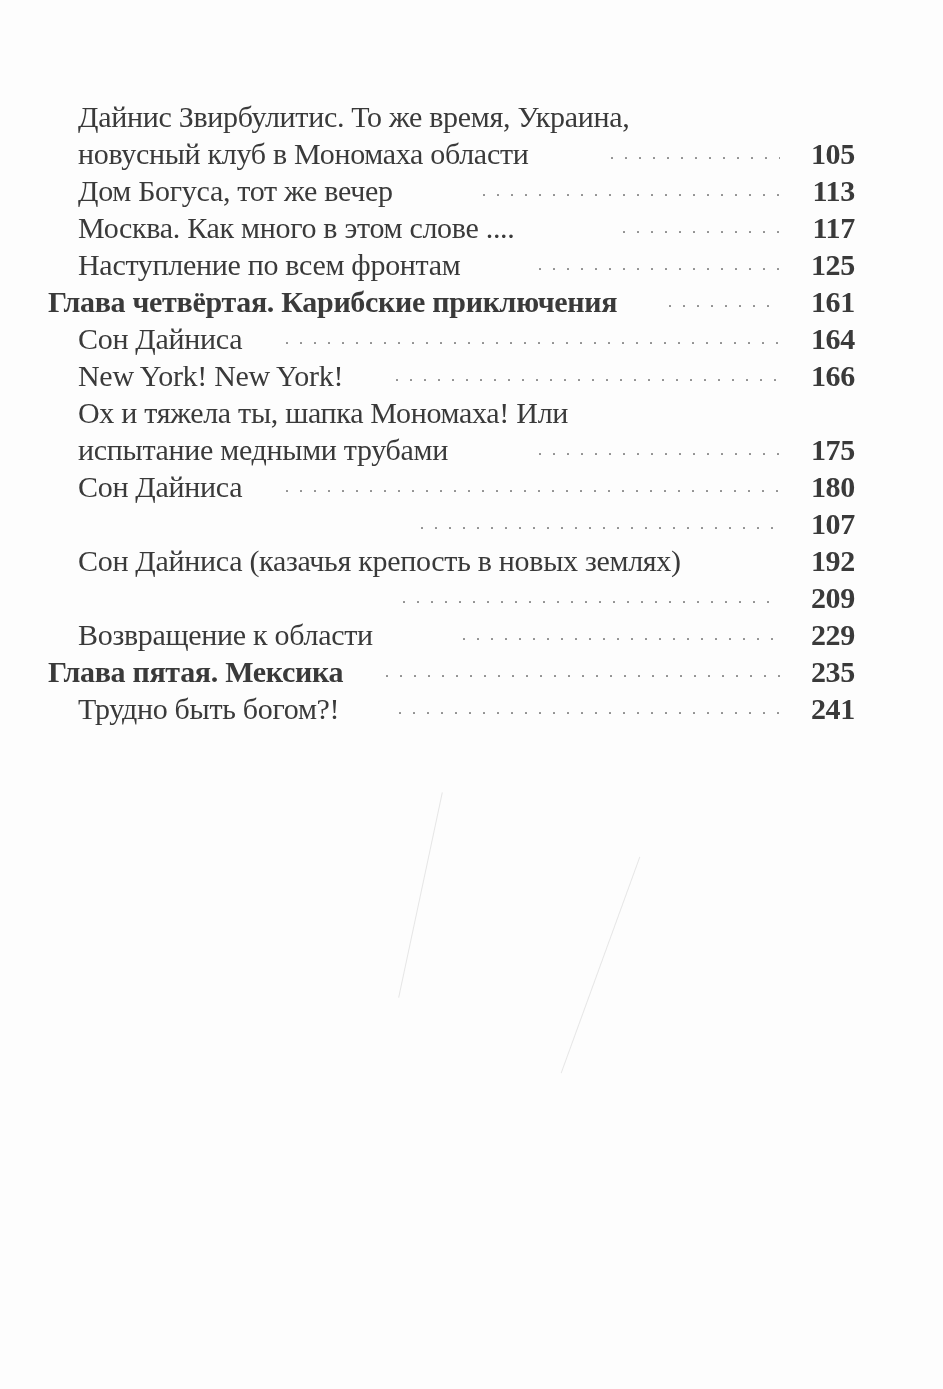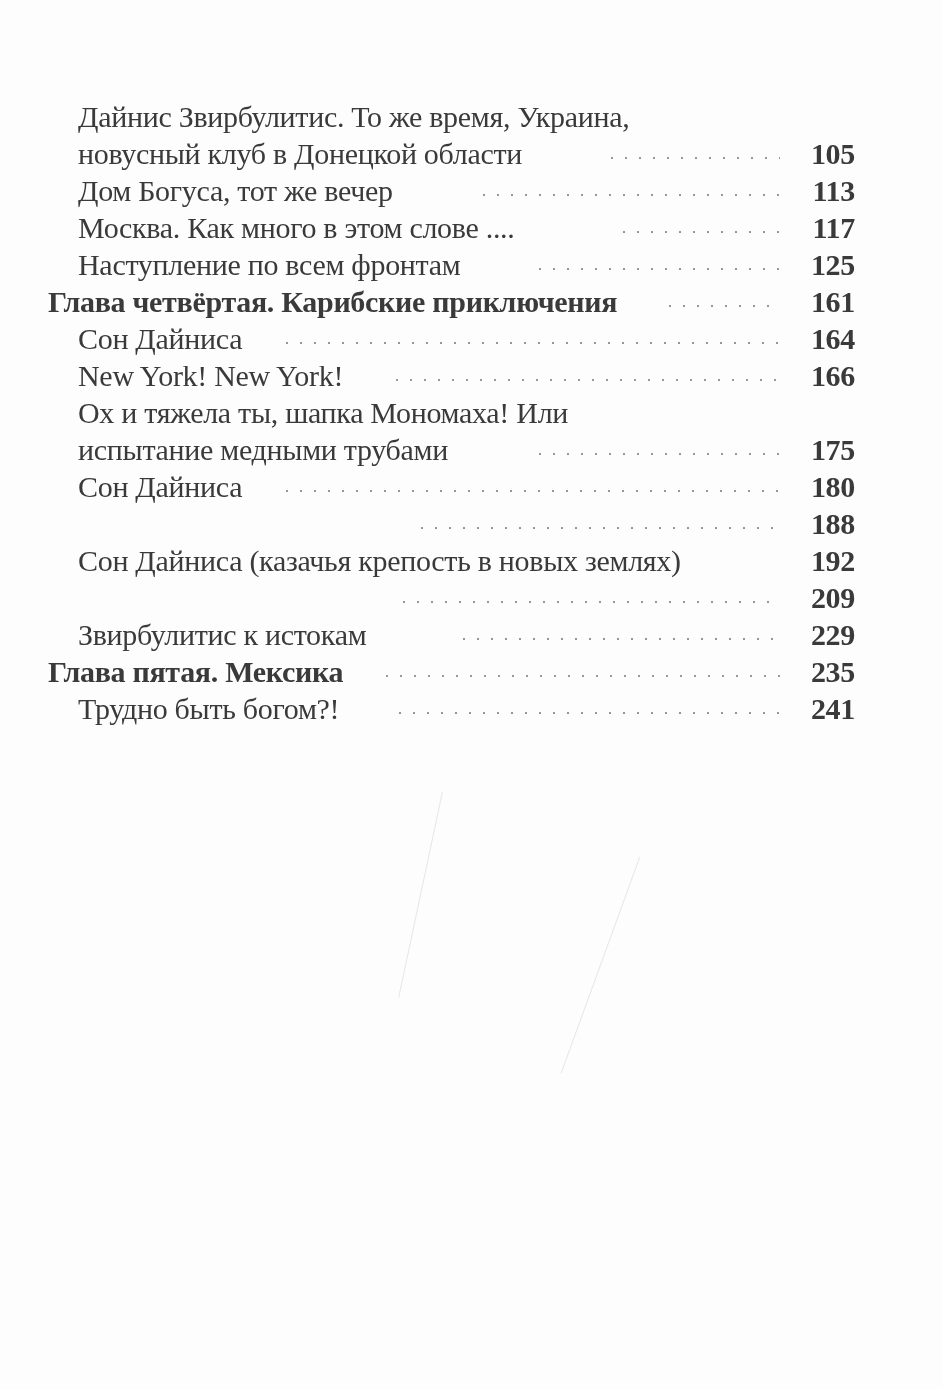--- a/index.html
+++ b/index.html
@@ -23,21 +23,21 @@
   .smudge { position: absolute; border-left: 1px solid #e6e6e6; transform: rotate(12deg); }
 </style>
 </head>
 <body>
 
 <div class="toc" id="toc">
     <div class="line sub">
       <span class="title">Дайнис Звирбулитис. То же время, Украина,</span>
     </div>
     <div class="line sub">
-      <span class="title">новусный клуб в Донецкой области</span>
+      <span class="title">новусный клуб в Мономаха области</span>
       <span class="leader" style="left: 610px;">. . . . . . . . . . . . . . . . . . . . . . . . . . . . . . . . . . . . . . . .</span>
       <span class="page">105</span>
     </div>
     <div class="line sub">
       <span class="title">Дом Богуса, тот же вечер</span>
       <span class="leader" style="left: 482px;">. . . . . . . . . . . . . . . . . . . . . . . . . . . . . . . . . . . . . . . .</span>
       <span class="page">113</span>
     </div>
     <div class="line sub">
       <span class="title">Москва. Как много в этом слове ....</span>
@@ -72,33 +72,33 @@
       <span class="leader" style="left: 538px;">. . . . . . . . . . . . . . . . . . . . . . . . . . . . . . . . . . . . . . . .</span>
       <span class="page">175</span>
     </div>
     <div class="line sub">
       <span class="title">Сон Дайниса</span>
       <span class="leader" style="left: 285px;">. . . . . . . . . . . . . . . . . . . . . . . . . . . . . . . . . . . . . . . .</span>
       <span class="page">180</span>
     </div>
     <div class="line sub">
       <span class="leader" style="left: 420px;">. . . . . . . . . . . . . . . . . . . . . . . . . . . . . . . . . . . . . . . .</span>
-      <span class="page">188</span>
+      <span class="page">107</span>
     </div>
     <div class="line sub">
       <span class="title">Сон Дайниса  (казачья крепость в новых землях)</span>
       <span class="leader" style="left: 780px;">. . . . . . . . . . . . . . . . . . . . . . . . . . . . . . . . . . . . . . . .</span>
       <span class="page">192</span>
     </div>
     <div class="line sub">
       <span class="leader" style="left: 402px;">. . . . . . . . . . . . . . . . . . . . . . . . . . . . . . . . . . . . . . . .</span>
       <span class="page">209</span>
     </div>
     <div class="line sub">
-      <span class="title">Звирбулитис к истокам</span>
+      <span class="title">Возвращение к области</span>
       <span class="leader" style="left: 462px;">. . . . . . . . . . . . . . . . . . . . . . . . . . . . . . . . . . . . . . . .</span>
       <span class="page">229</span>
     </div>
     <div class="line chapter">
       <span class="title">Глава пятая.  Мексика</span>
       <span class="leader" style="left: 385px;">. . . . . . . . . . . . . . . . . . . . . . . . . . . . . . . . . . . . . . . .</span>
       <span class="page">235</span>
     </div>
     <div class="line sub">
       <span class="title">Трудно быть богом?!</span>

